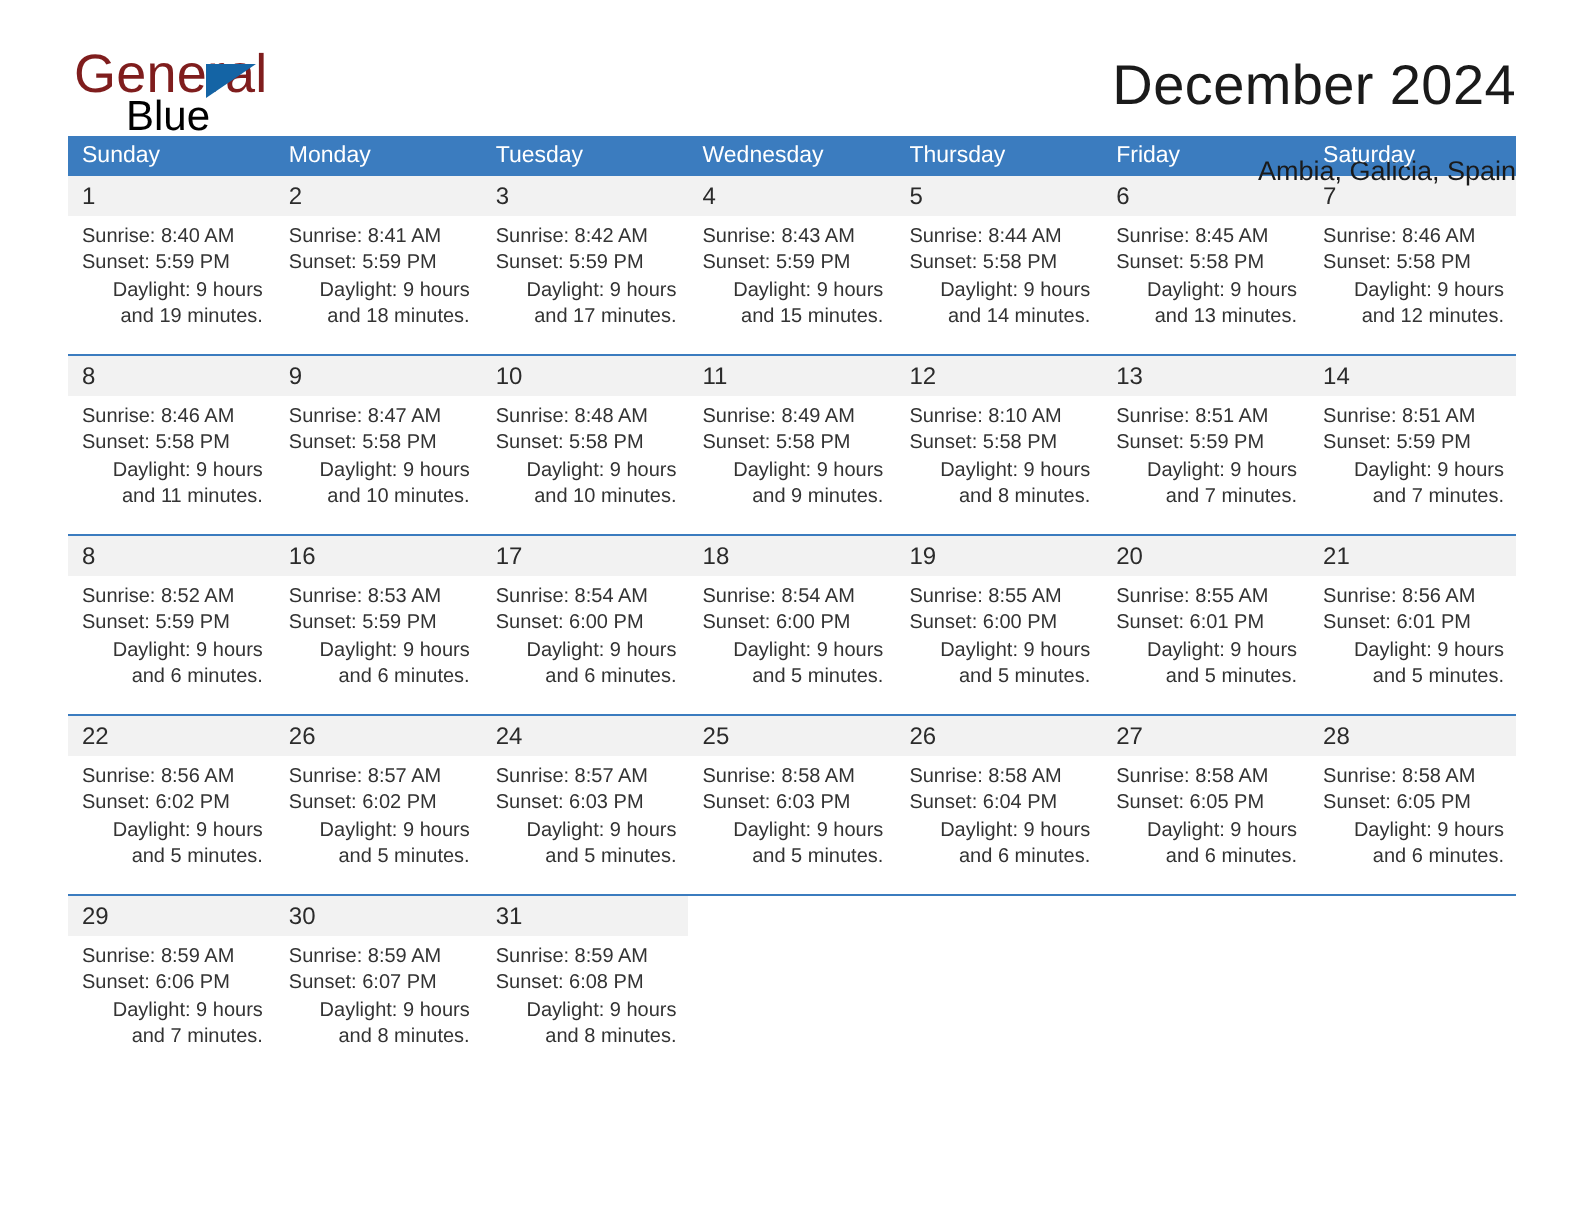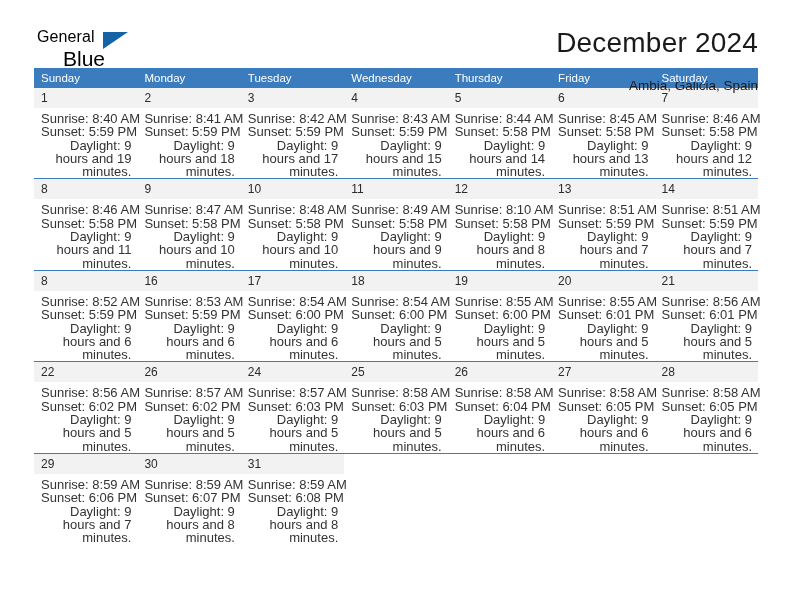--- a/index.html
+++ b/index.html
@@ -33,22 +33,22 @@
     box-sizing: border-box;
   }
 
   .logo {
     position: relative;
     width: 110px;
     height: 46px;
     padding-left: 3px;
   }
   .logo-general {
-    font-size: 16px;
-    color: #000000;
+    font-size: 27px;
+    color: #7f1d1d;
     letter-spacing: 0.1px;
     line-height: 22px;
     font-family: "Liberation Sans", sans-serif;
   }
   .logo-blue {
     font-size: 21px;
     color: #000000;
     line-height: 20px;
     margin-top: 1px;
     margin-left: 26px;
@@ -122,21 +122,21 @@
     line-height: 14px;
     height: 20px;
     box-sizing: border-box;
   }
   td.empty .daynum {
     background: #ffffff;
   }
 
   .daybody {
     padding: 4px 6px 0 7px;
-    font-size: 13px;
+    font-size: 10px;
     line-height: 13.3px;
     color: #333333;
   }
   .daybody div {
     white-space: nowrap;
   }
   .daylight-line {
     white-space: normal !important;
     text-align: right;
   }

